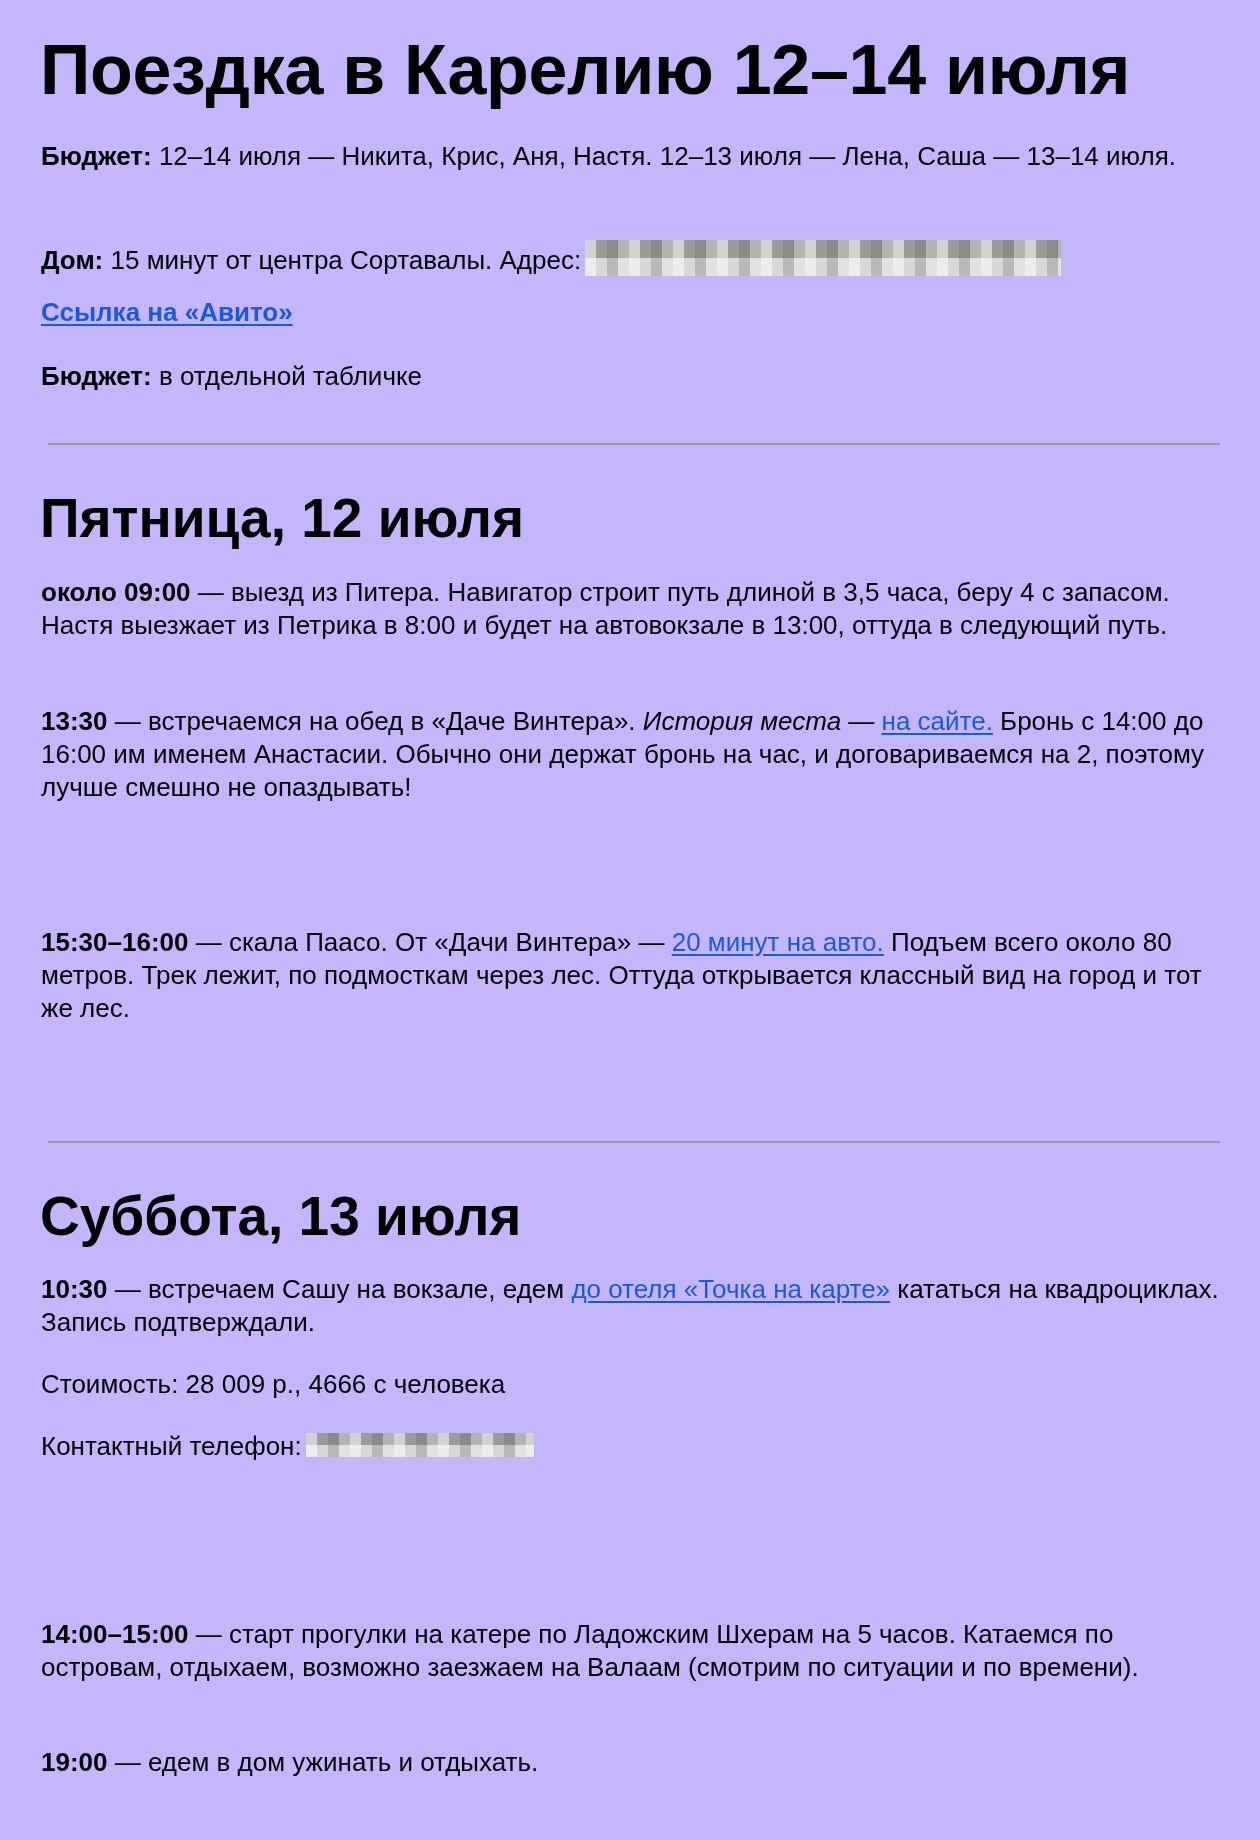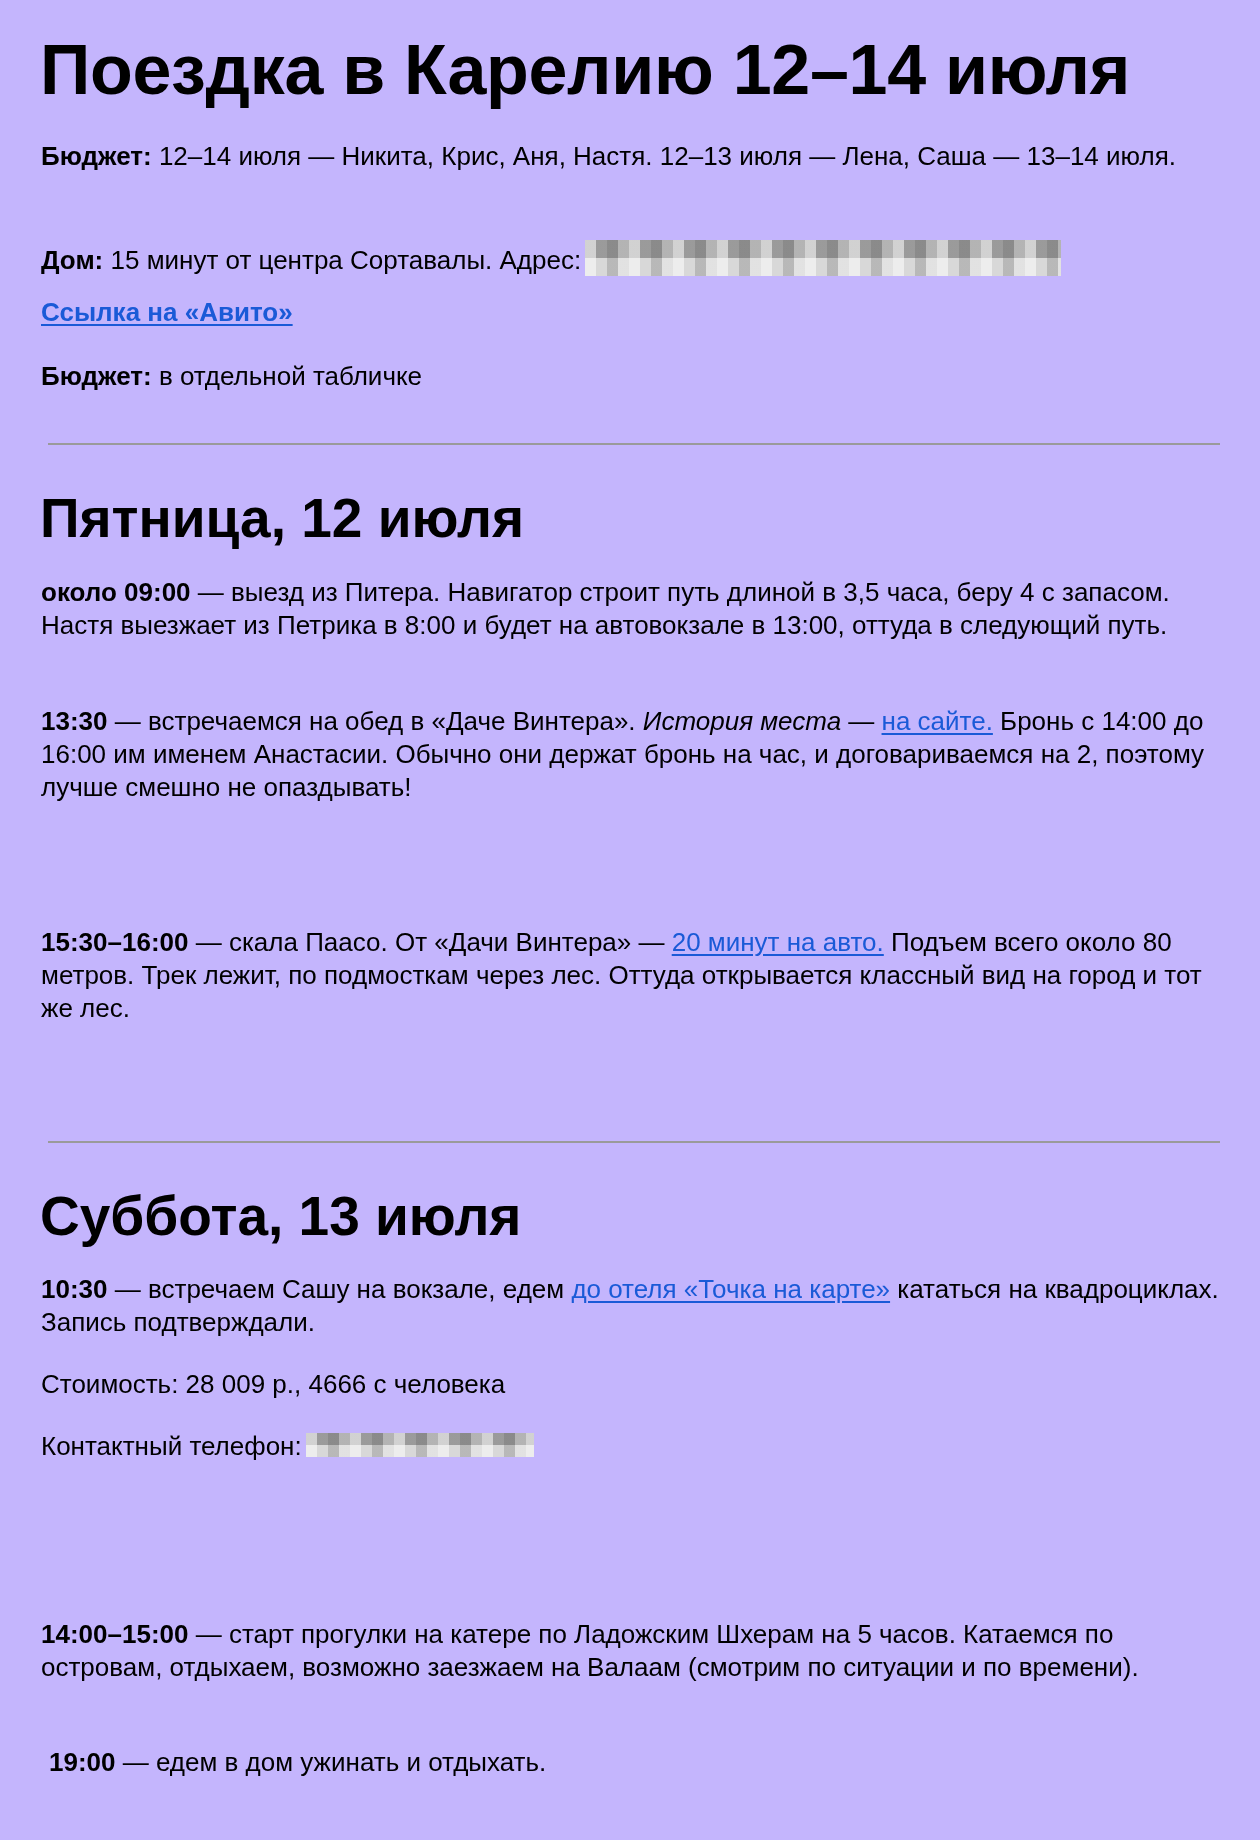--- a/index.html
+++ b/index.html
@@ -135,17 +135,17 @@
 
   <p class="para" style="top:1430px;">
     <span>Контактный телефон:</span><span class="redacted phone" title="[скрыто]"></span>
   </p>
 
 
   <p class="para" style="top:1618px;">
     <b>14:00–15:00</b><span> — старт прогулки на катере по Ладожским Шхерам на 5 часов. Катаемся по островам, отдыхаем, возможно заезжаем на Валаам (смотрим по ситуации и по времени).</span>
   </p>
 
-  <p class="para" style="top:1746px;margin-left:8px;">
+  <p class="para" style="top:1746px;">
     <b>19:00</b><span> — едем в дом ужинать и отдыхать.</span>
   </p>
 
 </div>
 
 </body></html>

